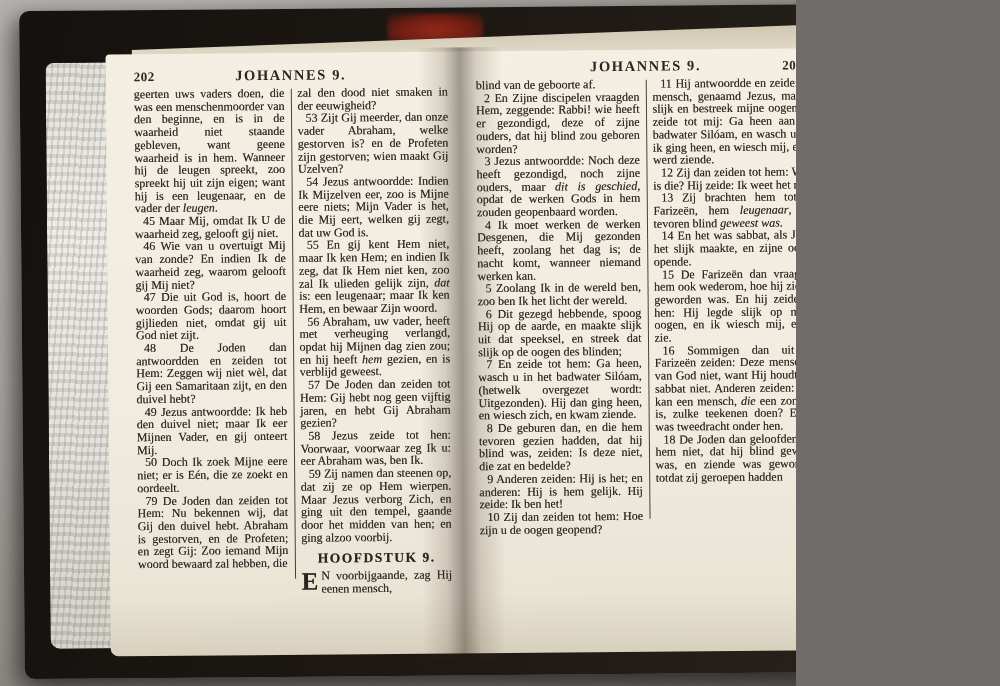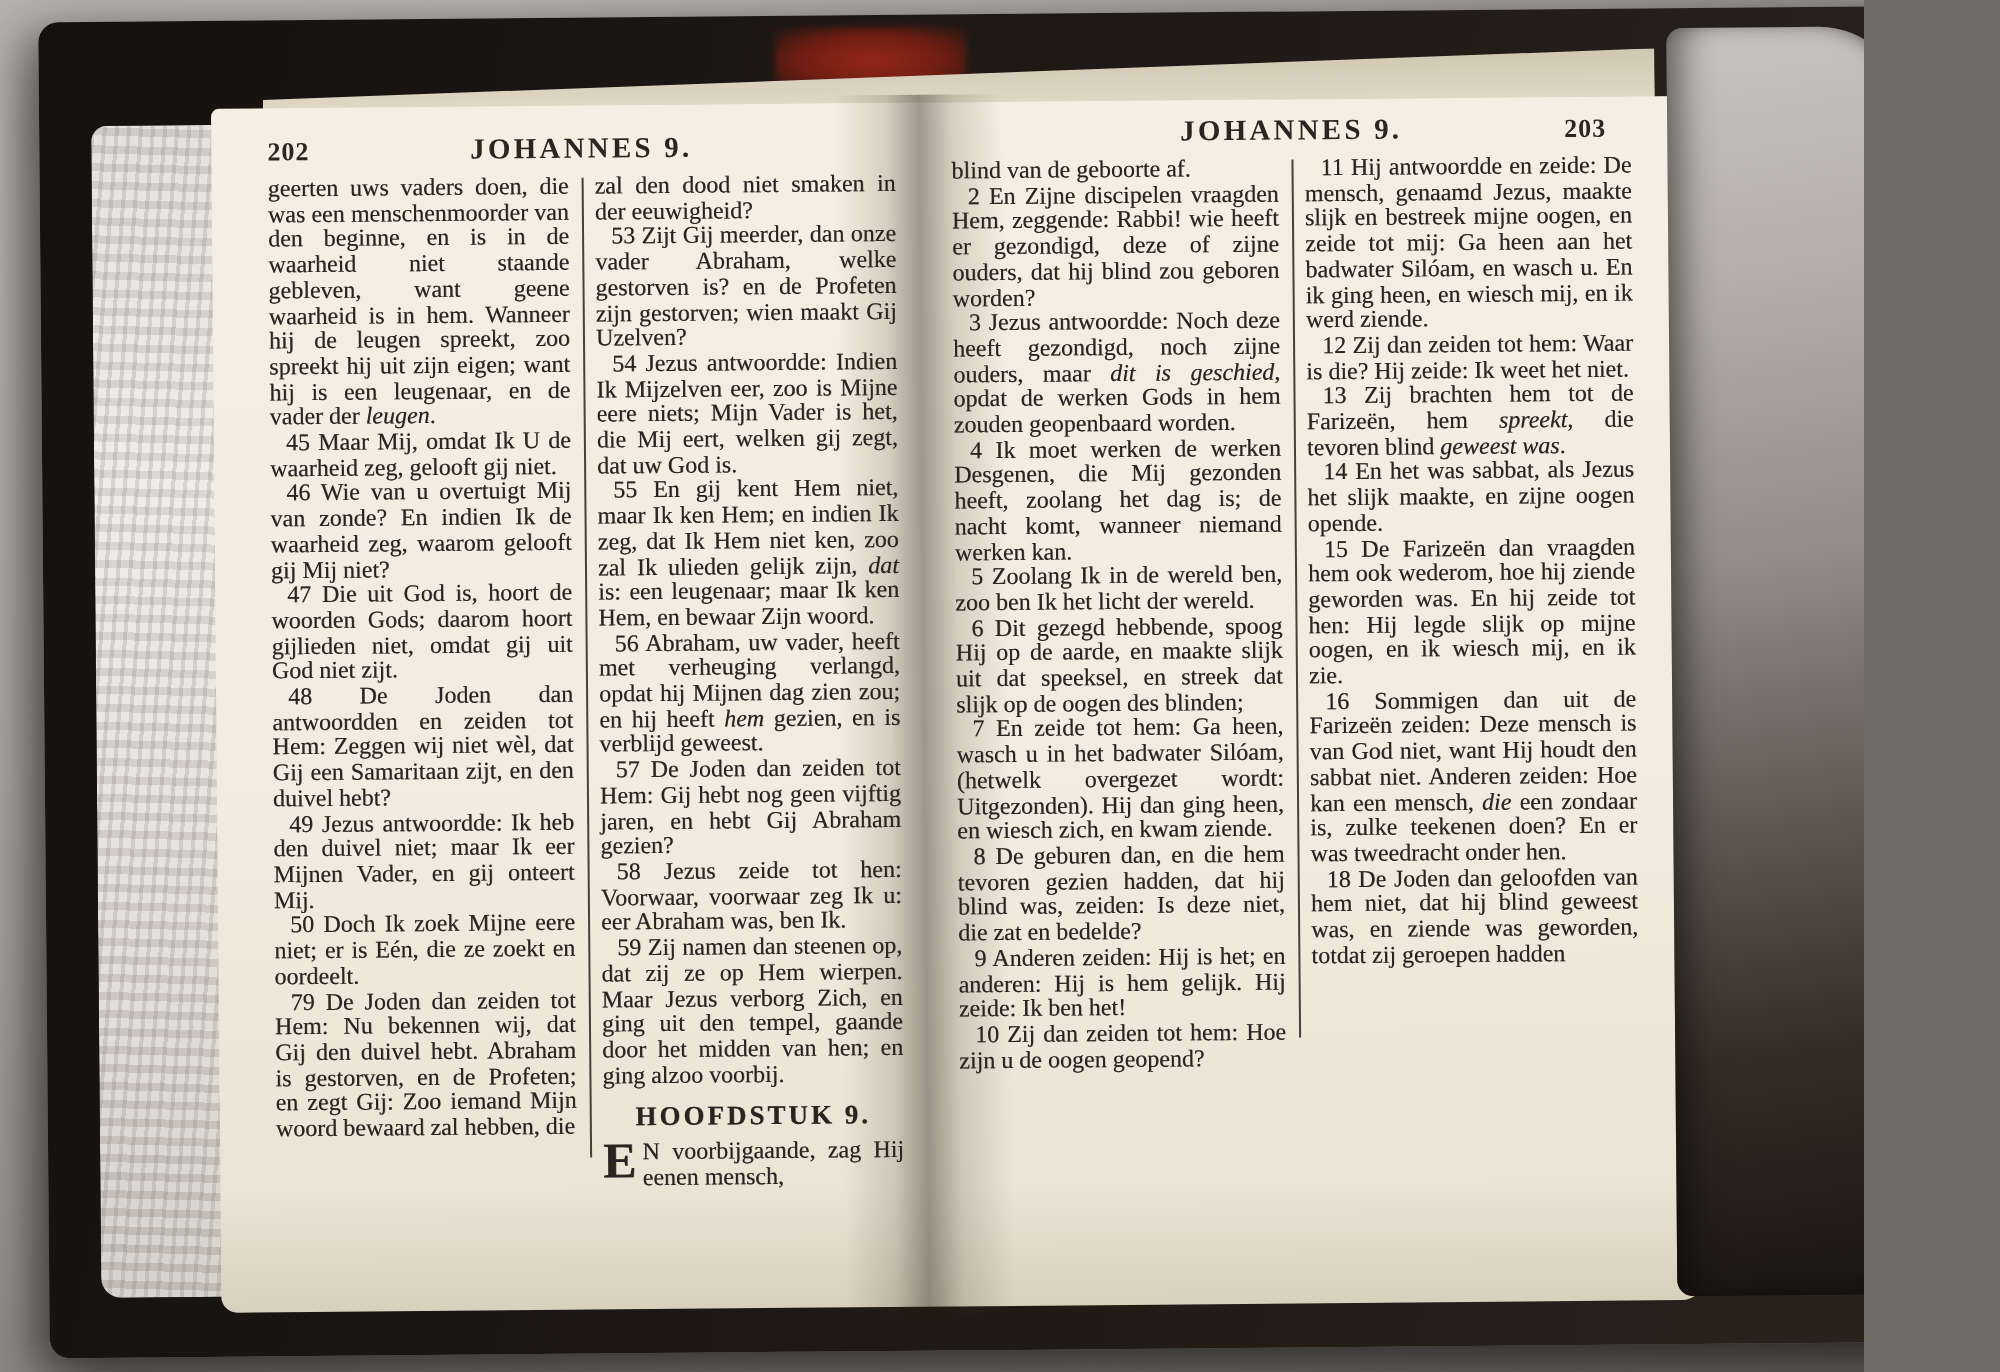--- a/index.html
+++ b/index.html
@@ -1,16 +1,16 @@
 <!DOCTYPE html>
 <html><head>
 <meta charset="utf-8">
 <style>
   html,body{margin:0;padding:0;background:#6f6c69;}
-  .scene{position:relative;width:932px;height:686px;overflow:hidden;
+  .scene{position:relative;width:796px;height:686px;overflow:hidden;
     background:radial-gradient(140% 120% at 18% 10%, #bab7b4 0%, #aba8a4 40%, #939089 72%, #6b6865 100%);}
   .book{position:absolute;left:22px;top:7px;width:958px;height:668px;border-radius:10px;
     background:linear-gradient(100deg,#15110e 0%,#1f1a15 55%,#2b241d 100%);
     box-shadow:0 16px 34px rgba(0,0,0,.5), -8px 4px 18px rgba(0,0,0,.3);
     transform:rotate(-0.5deg);}
   .page-edges-left{position:absolute;left:26px;top:52px;bottom:30px;width:74px;z-index:2;
     border-radius:8px 0 0 10px;
     background:
       repeating-linear-gradient(95deg, rgba(125,120,112,.22) 0 2px, rgba(255,255,255,0) 2px 6px),
       repeating-linear-gradient(2deg, rgba(255,255,255,.25) 0 5px, rgba(150,145,138,.18) 5px 9px),
@@ -110,21 +110,21 @@
               <p class="para verse"><span>6 Dit gezegd hebbende, spoog Hij op de aarde, en maakte slijk uit dat speeksel, en streek dat slijk op de oogen des blinden;</span></p>
               <p class="para verse"><span>7 En zeide tot hem: Ga heen, wasch u in het badwater Silóam, (hetwelk overgezet wordt: Uitgezonden). Hij dan ging heen, en wiesch zich, en kwam ziende.</span></p>
               <p class="para verse"><span>8 De geburen dan, en die hem tevoren gezien hadden, dat hij blind was, zeiden: Is deze niet, die zat en bedelde?</span></p>
               <p class="para verse"><span>9 Anderen zeiden: Hij is het; en anderen: Hij is hem gelijk. Hij zeide: Ik ben het!</span></p>
               <p class="para verse"><span>10 Zij dan zeiden tot hem: Hoe zijn u de oogen geopend?</span></p>
             </div>
           <div class="col-rule"></div>
           <div class="col">
               <p class="para verse"><span>11 Hij antwoordde en zeide: De mensch, genaamd Jezus, maakte slijk en bestreek mijne oogen, en zeide tot mij: Ga heen aan het badwater Silóam, en wasch u. En ik ging heen, en wiesch mij, en ik werd ziende.</span></p>
               <p class="para verse"><span>12 Zij dan zeiden tot hem: Waar is die? Hij zeide: Ik weet het niet.</span></p>
-              <p class="para verse"><span>13 Zij brachten hem tot de Farizeën, hem </span><i>spreekt</i><span>, die tevoren blind </span><i>geweest was</i><span>.</span></p>
+              <p class="para verse"><span>13 Zij brachten hem tot de Farizeën, hem </span><i>leugenaar</i><span>, die tevoren blind </span><i>geweest was</i><span>.</span></p>
               <p class="para verse"><span>14 En het was sabbat, als Jezus het slijk maakte, en zijne oogen opende.</span></p>
               <p class="para verse"><span>15 De Farizeën dan vraagden hem ook wederom, hoe hij ziende geworden was. En hij zeide tot hen: Hij legde slijk op mijne oogen, en ik wiesch mij, en ik zie.</span></p>
               <p class="para verse"><span>16 Sommigen dan uit de Farizeën zeiden: Deze mensch is van God niet, want Hij houdt den sabbat niet. Anderen zeiden: Hoe kan een mensch, </span><i>die</i><span> een zondaar is, zulke teekenen doen? En er was tweedracht onder hen.</span></p>
               <p class="para verse"><span>18 De Joden dan geloofden van hem niet, dat hij blind geweest was, en ziende was geworden, totdat zij geroepen hadden</span></p>
             </div>
         </div>
       </div>
     </div>
 
     <div class="gutter-shadow"></div>

